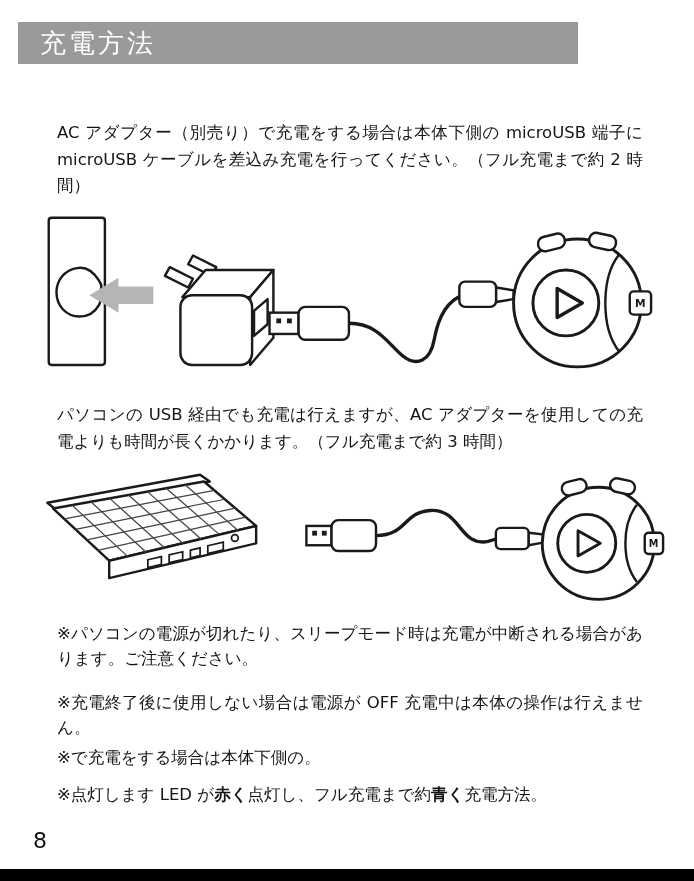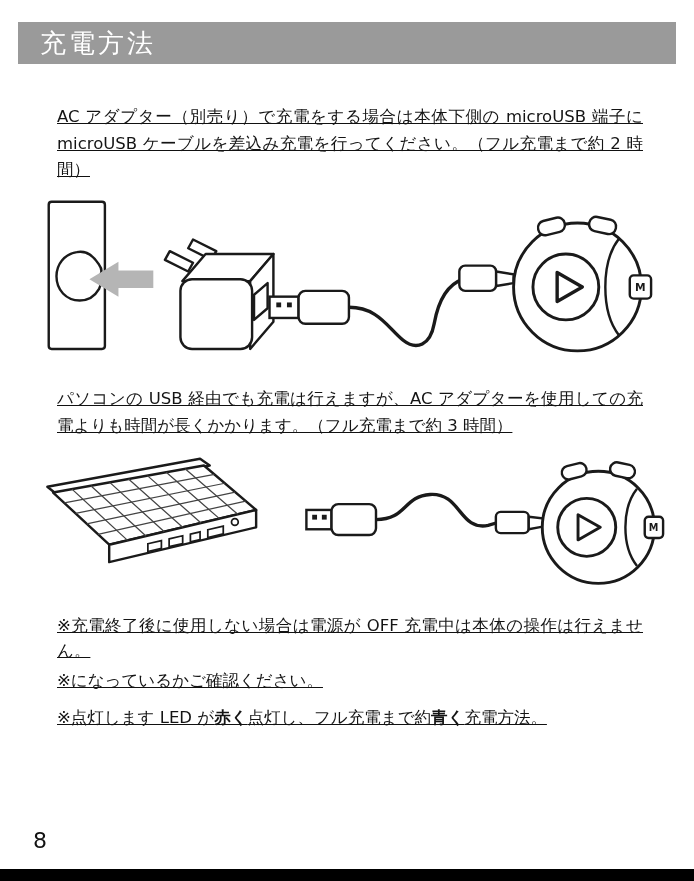--- a/index.html
+++ b/index.html
@@ -3,27 +3,27 @@
 <meta charset="utf-8">
 <style>
   * { margin:0; padding:0; box-sizing:border-box; }
   html,body { background:#fff; }
   body { font-family:"DejaVu Sans", sans-serif; color:#111; }
   .page {
     width:694px; height:881px; position:relative; background:#fff;
     overflow:hidden; margin:0 auto;
   }
   .header-bar {
-    position:absolute; top:22px; left:18px; width:658px; height:42px;
+    position:absolute; top:22px; left:18px; width:560px; height:42px;
     background:#9a9a9a; color:#fff;
     display:flex; align-items:center; padding-left:22px;
     font-size:26px; letter-spacing:3px;
   }
   .content {
-    position:absolute; top:104px; left:57px; width:586px;text-decoration:underline;
+    position:absolute; top:120px; left:57px; width:586px;
   }
   .body-text {
     font-size:16.5px; line-height:1.62; text-align:justify; color:#141414;
   }
   .illustration {
     margin:10px 0 8px -30px; width:640px;
   }
   .illustration svg { display:block; }
   .para-pc { }
   .note {
@@ -142,22 +142,23 @@
           <rect x="602" y="14" width="26" height="14" rx="7" stroke-width="2.5" transform="rotate(12 615 21)"></rect>
           <path d="M630 40 C 614 60 614 100 630 120" fill="none" stroke-width="2.5"></path>
           <rect x="638" y="69" width="19" height="22" rx="4" stroke-width="2.5"></rect>
           <circle cx="578" cy="80" r="30" stroke-width="3"></circle>
           <path d="M569 67 L569 93 L592 80 Z" stroke-width="3" stroke-linejoin="round"></path>
           <text x="647" y="84" font-size="10" font-weight="bold" fill="#1a1a1a" stroke="none" text-anchor="middle">M</text>
         </g>
       </svg>
     </div>
 
+    <p class="note note-sleep">※パソコンの電源が切れたり、スリープモード時は充電が中断される場合があります。ご注意ください。</p>
     <p class="note note-off">※充電終了後に使用しない場合は電源が OFF 充電中は本体の操作は行えません。</p>
-    <p class="note note-operation">※になっているかご確認ください。</p>
+    <p class="note note-operation">※で充電をする場合は本体下側の。</p>
     <p class="note note-led"><span>※点灯します LED が</span><strong>赤く</strong><span>点灯し、フル充電まで約</span><strong>青く</strong><span>充電方法。</span></p>
 
   </div>
 
   <div class="page-number">8</div>
   <div class="bottom-bar"></div>
 
 </div>
 
 </body></html>

